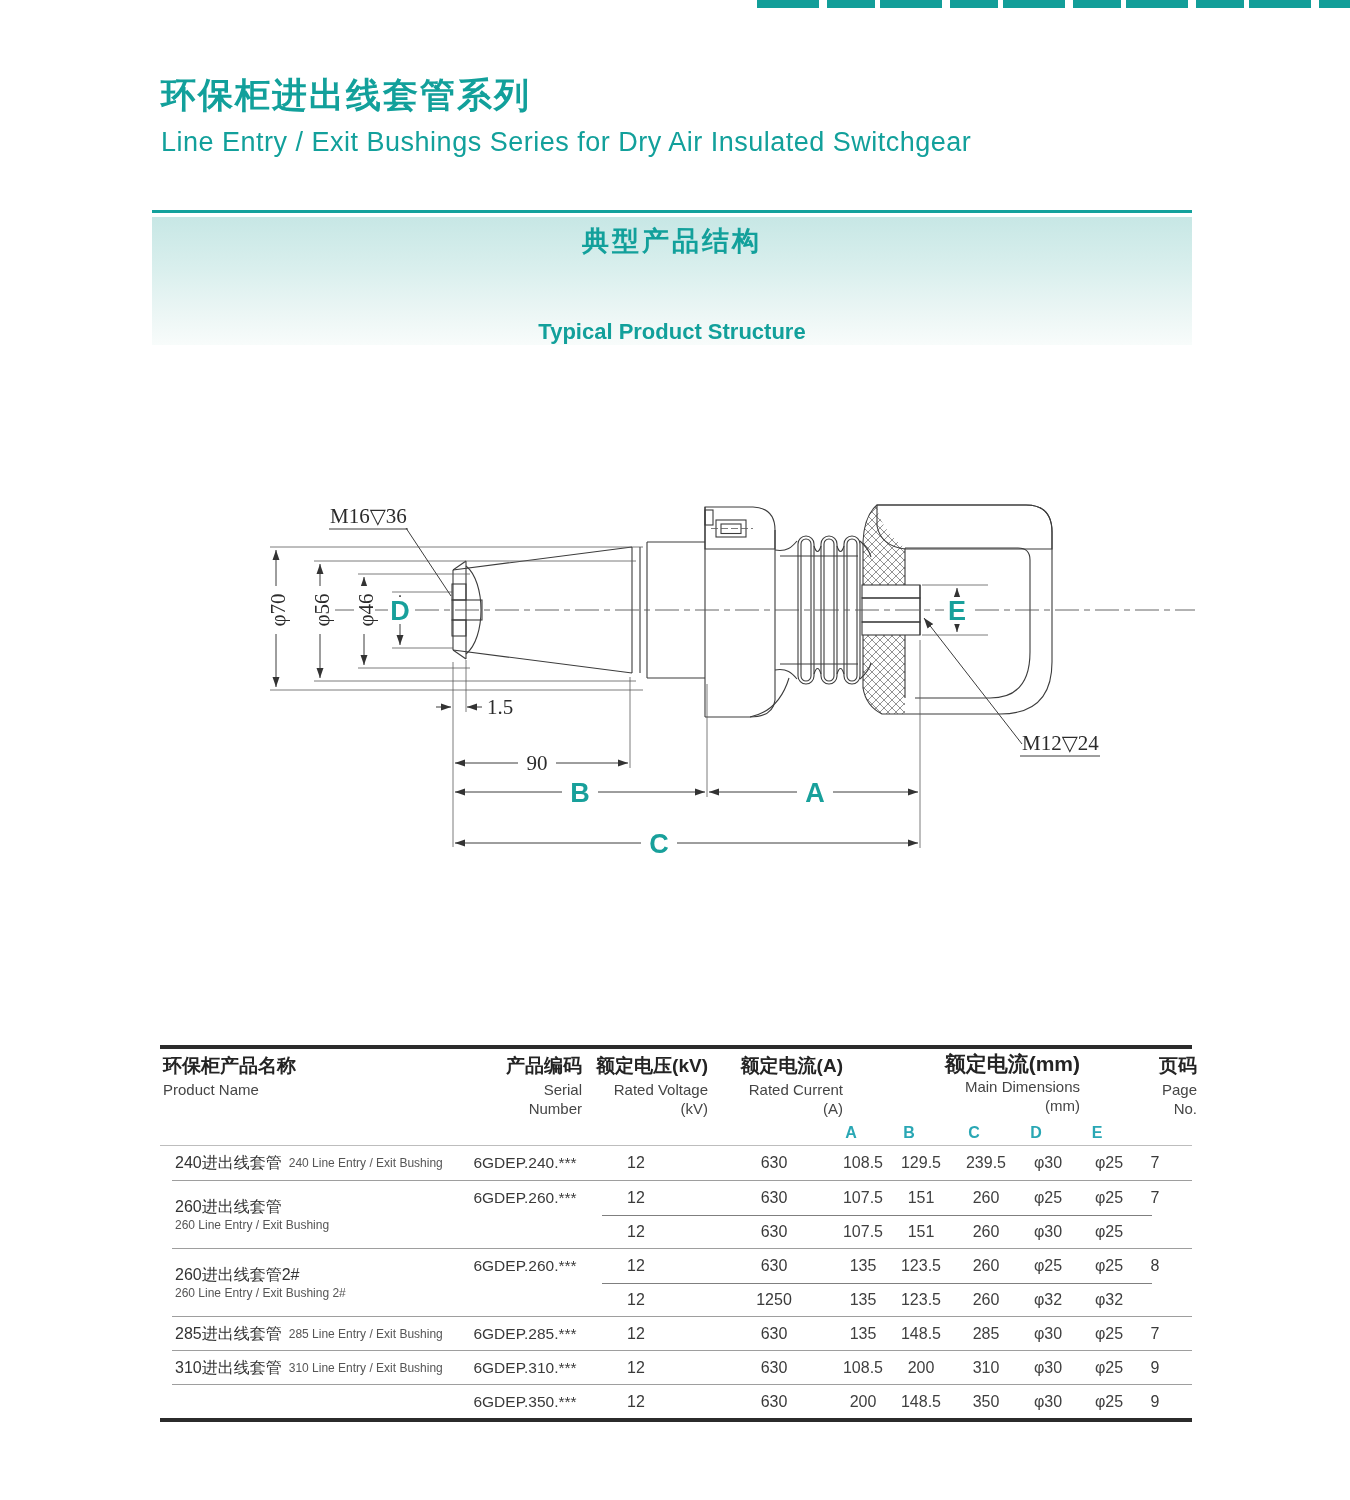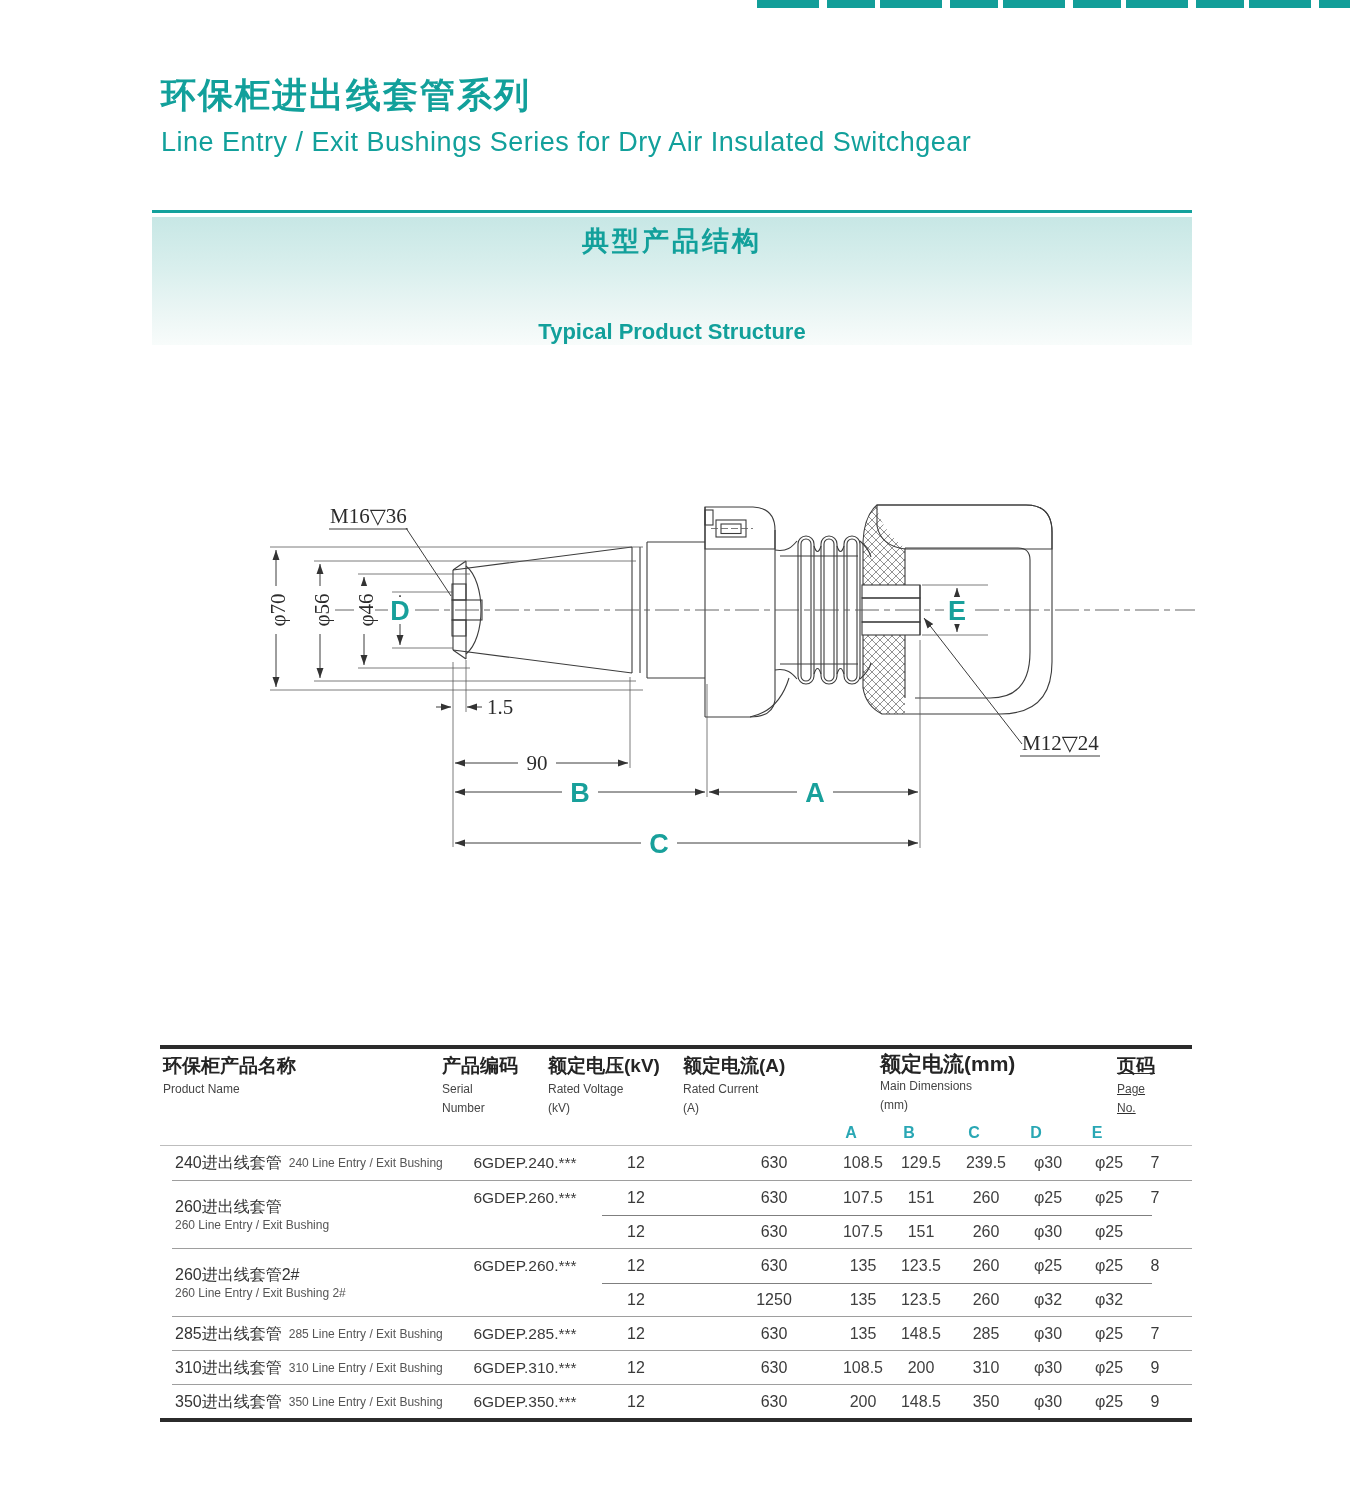--- a/index.html
+++ b/index.html
@@ -33,23 +33,23 @@
   .dim{stroke:#3c3c3c;stroke-width:1;fill:none;}
   .ctext{font-family:"Liberation Serif","DejaVu Serif",serif;font-size:21px;fill:#2b2b2b;}
   .tlabel{font-family:"Liberation Sans","DejaVu Sans",sans-serif;font-size:27px;font-weight:bold;fill:#18A09B;}
   .plate{fill:#ffffff;}
 
   
   .t-top{left:160px;top:1045px;width:1032px;height:4px;background:#2b2b2b;}
   .t-bottom{left:160px;top:1418px;width:1032px;height:4px;background:#2b2b2b;}
   .thead{left:160px;top:1049px;width:1032px;height:96px;}
   .t-headline{left:160px;top:1145px;width:1032px;height:1px;background:#bdbdbd;}
-  .hc{position:absolute;text-align:left;}
+  .hc{position:absolute;text-align:right;}
   .hcn{font-size:19px;font-weight:bold;color:#242424;line-height:22px;white-space:nowrap;}
-  .hen{font-size:12px;color:#454545;line-height:19px;white-space:nowrap;}
+  .hen{font-size:15px;color:#454545;line-height:19px;white-space:nowrap;}
   .habc{position:absolute;top:75px;width:40px;text-align:center;font-size:16px;font-weight:bold;color:#29A7B4;}
   .tbody{left:160px;top:1146px;width:1032px;}
   .grp{position:relative;margin-left:12px;}
   .grp + .grp{border-top:1px solid #9e9e9e;}
   .h34{height:34px;}
   .h68{height:68px;}
   .gname{position:absolute;left:3px;top:0;}
   .gname.one{height:34px;display:flex;align-items:center;gap:7px;white-space:nowrap;}
   .gname.two{height:100%;display:flex;flex-direction:column;justify-content:center;gap:0;white-space:nowrap;}
   .cnm{font-size:16px;color:#333333;}
@@ -208,21 +208,21 @@
   <div class="hc" style="left:720px;top:4px;width:200px;">
     <div class="hcn" style="font-size:21px;">额定电流(mm)</div>
     <div class="hen" style="margin-top:2px;">Main Dimensions</div>
     <div class="hen">(mm)</div>
   </div>
   <span class="habc" style="left:671px;">A</span>
   <span class="habc" style="left:729px;">B</span>
   <span class="habc" style="left:794px;">C</span>
   <span class="habc" style="left:856px;">D</span>
   <span class="habc" style="left:917px;">E</span>
-  <div class="hc" style="left:957px;top:6px;width:80px;text-decoration:underline;">
+  <div class="hc" style="left:957px;top:6px;width:80px;">
     <div class="hcn">页码</div>
     <div class="hen" style="margin-top:3px;">Page</div>
     <div class="hen">No.</div>
   </div>
 </div>
 <div class="abs t-headline"></div>
 
 <div class="abs tbody">
 
   <div class="grp h34">
@@ -341,24 +341,20 @@
         <span class="cell teal c-b">200</span>
         <span class="cell teal c-cd">310</span>
         <span class="cell teal c-d">φ30</span>
         <span class="cell teal c-e">φ25</span>
         <span class="cell c-p">9</span>
       </div>
     </div>
   </div>
 
   <div class="grp h34">
-    <div class="gname one">
-      <span class="cnm">350进出线套管</span>
-      <span class="enm">350 Line Entry / Exit Bushing</span>
-    </div>
     <div class="gserial">6GDEP.350.***</div>
     <div class="rows">
       <div class="subrow">
         <span class="cell c-v">12</span>
         <span class="cell c-c">630</span>
         <span class="cell teal c-a">200</span>
         <span class="cell teal c-b">148.5</span>
         <span class="cell teal c-cd">350</span>
         <span class="cell teal c-d">φ30</span>
         <span class="cell teal c-e">φ25</span>

